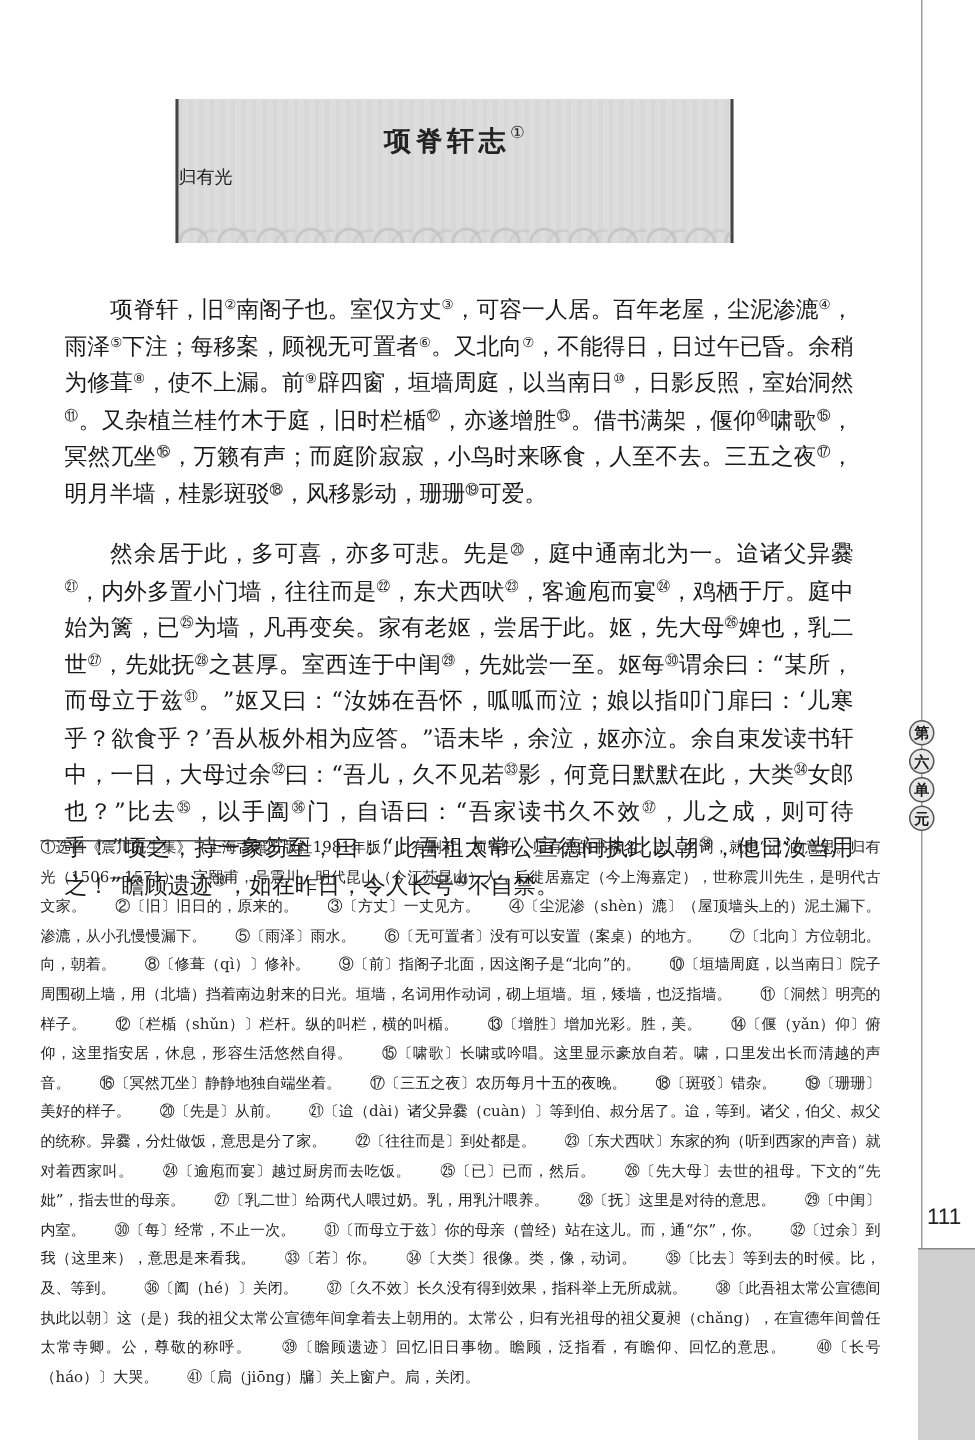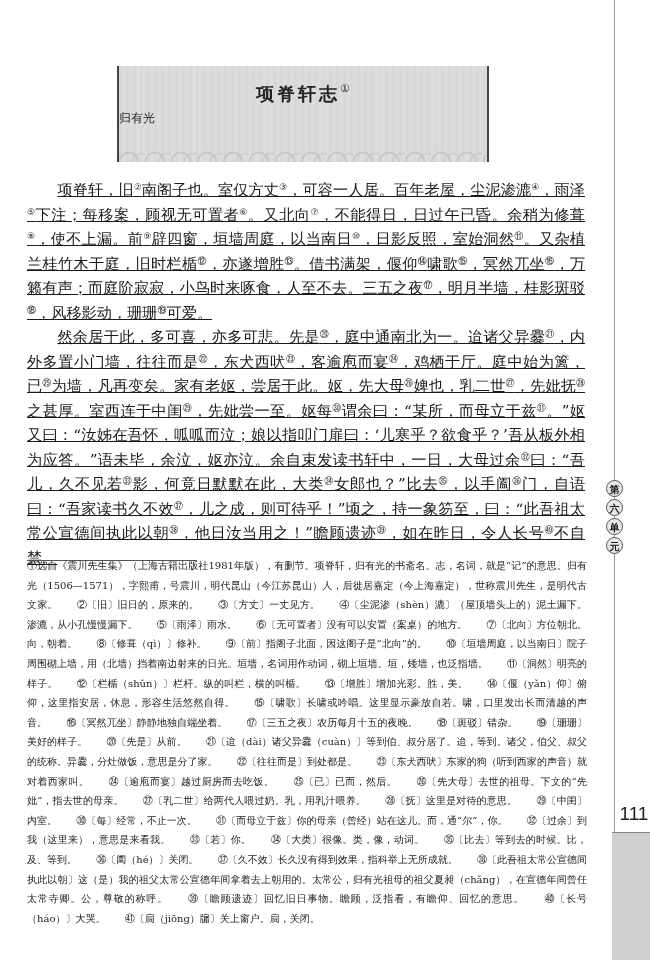--- a/index.html
+++ b/index.html
@@ -31,21 +31,21 @@
   .title sup { font-size:11px; font-weight:normal; letter-spacing:0; vertical-align:8px; }
   .author {
     position:absolute; left:0; right:0; top:44px; 
     font-family:"DejaVu Sans","Liberation Sans",sans-serif;
     font-size:12px; color:#222;
   }
   .body-text {
     position:absolute; left:27px; top:178px; width:558px;
     font-size:15.2px; line-height:24.5px; text-align:justify;
   }
-  .body-text p { margin:0; text-indent:2em;text-decoration:underline; }
+  .body-text p { margin:16px; text-indent:2em; }
   .body-text sup, .notes sup { font-size:9px; vertical-align:5px; line-height:0; }
   .rule {
     position:absolute; left:27px; top:560px; width:170px; height:0;
     border-top:1px solid #555;
   }
   .notes {
     position:absolute; left:27px; top:556px; width:560px;
     font-size:10px; line-height:19.6px; text-align:justify; color:#222;
   }
   .notes span.n { margin-right:1.6em; }
@@ -64,21 +64,21 @@
   }
   .theme {
     position:absolute; left:622px; top:552px; width:14px;
     font-size:11px; line-height:14px; text-align:center; color:#222;
     word-break:break-all;
     margin-left:36px;
   }
   .theme .gap { height:12px; }
   .page-num {
     position:absolute; left:618px; top:803px; width:32px;
-    font-family:"Liberation Sans","DejaVu Sans",sans-serif; font-size:19px; text-align:center; color:#222;
+    font-family:"Liberation Sans","DejaVu Sans",sans-serif; font-size:15px; text-align:left; color:#222;
   }
   .page-gray {
     position:absolute; left:612px; top:832px; width:38px; height:128px;
     background:#cfcfcf; border-top:1px solid #888;
   }
 </style>
 </head>
 <body>
 
 <div class="title-banner">

